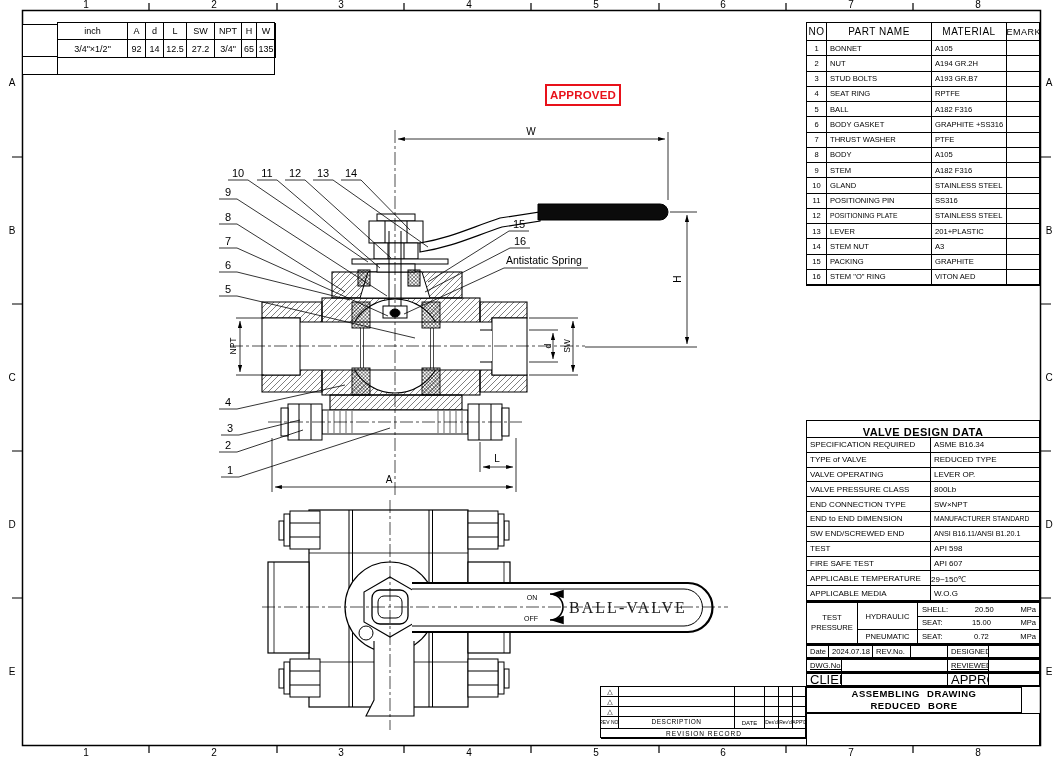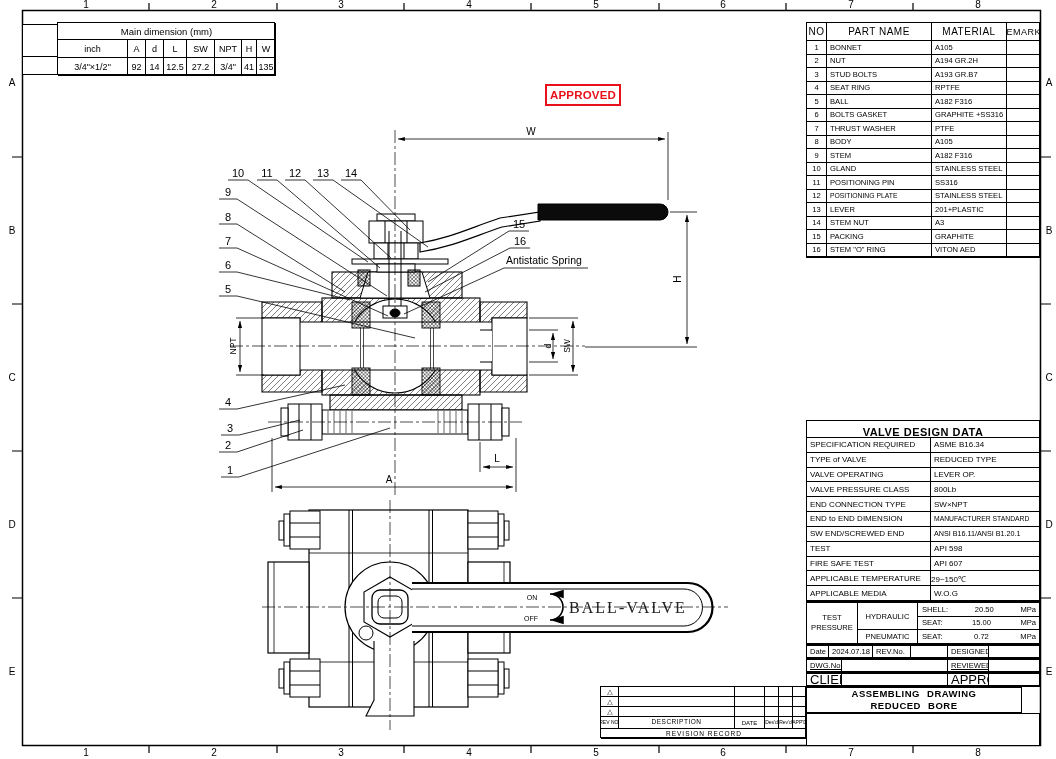--- a/index.html
+++ b/index.html
@@ -7,21 +7,21 @@
   .abs{position:absolute;}
   .zn{position:absolute;font-size:10px;width:12px;text-align:center;}
   .grid{position:absolute;display:grid;border:1.2px solid #000;box-sizing:border-box;background:#fff;}
   .c{border-right:1px solid #000;border-bottom:1px solid #000;box-sizing:border-box;display:flex;align-items:center;overflow:hidden;white-space:nowrap;padding-left:3px;}
   .cc{justify-content:center;padding-left:0;}
   
   #main-dim{left:57px;top:22px;width:218px;height:53px;grid-template-columns:70px 18px 18px 23px 28px 27px 15px 19px;grid-template-rows:17px 18px 18px;font-size:9px;}
   #main-dim .ttl{grid-column:1/9;font-size:9.5px;}
   .mdbox{position:absolute;border:1px solid #000;box-sizing:border-box;background:#fff;}
   
-  #parts{left:806px;top:22px;width:234px;height:236px;grid-template-columns:20px 105px 75px 34px;grid-template-rows:18px repeat(16,1fr);}
+  #parts{left:806px;top:22px;width:234px;height:264px;grid-template-columns:20px 105px 75px 34px;grid-template-rows:18px repeat(16,1fr);}
   #parts .h{font-size:10px;letter-spacing:.5px;}
   #parts .r{font-size:7.6px;}
   
   .vd{left:806px;width:234px;}
   #vd-title{top:420px;height:24px;display:flex;align-items:center;justify-content:center;font-weight:bold;font-size:11px;letter-spacing:.5px;border:1.2px solid #000;box-sizing:border-box;position:absolute;background:#fff;}
   #vd-rows{top:437px;height:165px;grid-template-columns:124px 110px;grid-template-rows:repeat(11,1fr);font-size:8px;}
   #vd-tp{top:602px;height:43px;grid-template-columns:51px 60px 123px;grid-template-rows:repeat(3,1fr);font-size:7.6px;}
   #vd-date{top:645px;height:14px;grid-template-columns:22px 44px 38px 37px 41px 52px;font-size:7.6px;}
   #vd-dwg{top:659px;height:14px;grid-template-columns:35px 106px 41px 52px;font-size:7.6px;text-decoration:underline;}
   #vd-client{top:673px;height:14px;grid-template-columns:35px 106px 41px 52px;font-size:13px;}
@@ -283,36 +283,35 @@
     <div class="zn" style="left:1043px;top:77px">A</div>
     <div class="zn" style="left:1043px;top:225px">B</div>
     <div class="zn" style="left:1043px;top:372px">C</div>
     <div class="zn" style="left:1043px;top:519px">D</div>
     <div class="zn" style="left:1043px;top:666px">E</div>
   </div>
 
   <div class="mdbox" style="left:22px;top:24px;width:36px;height:33px;"></div>
   <div class="mdbox" style="left:22px;top:56px;width:36px;height:19px;"></div>
   <div class="grid" id="main-dim">
-    <div class="c cc ttl">Main dimension (mm)</div>
     <div class="c cc">inch</div>
     <div class="c cc">A</div>
     <div class="c cc">d</div>
     <div class="c cc">L</div>
     <div class="c cc">SW</div>
     <div class="c cc">NPT</div>
     <div class="c cc">H</div>
     <div class="c cc">W</div>
     <div class="c cc">3/4"×1/2"</div>
     <div class="c cc">92</div>
     <div class="c cc">14</div>
     <div class="c cc">12.5</div>
     <div class="c cc">27.2</div>
     <div class="c cc">3/4"</div>
-    <div class="c cc">41</div>
+    <div class="c cc">65</div>
     <div class="c cc">135</div>
   </div>
 
   <div id="stamp">APPROVED</div>
 
   <div class="grid" id="parts">
     <div class="c cc h">NO</div>
     <div class="c cc h">PART NAME</div>
     <div class="c cc h">MATERIAL</div>
     <div class="c cc h" style="font-size:9px">REMARKS</div>
@@ -330,21 +329,21 @@
       <div class="c r"></div>
     <div class="c cc r">4</div>
       <div class="c r">SEAT RING</div>
       <div class="c r">RPTFE</div>
       <div class="c r"></div>
     <div class="c cc r">5</div>
       <div class="c r">BALL</div>
       <div class="c r">A182 F316</div>
       <div class="c r"></div>
     <div class="c cc r">6</div>
-      <div class="c r">BOLTS GASKET</div>
+      <div class="c r">BODY GASKET</div>
       <div class="c r">GRAPHITE +SS316</div>
       <div class="c r"></div>
     <div class="c cc r">7</div>
       <div class="c r">THRUST WASHER</div>
       <div class="c r">PTFE</div>
       <div class="c r"></div>
     <div class="c cc r">8</div>
       <div class="c r">BODY</div>
       <div class="c r">A105</div>
       <div class="c r"></div>

